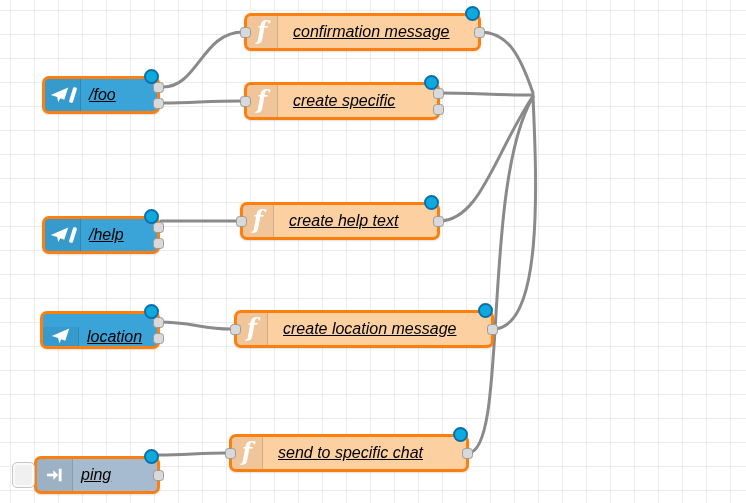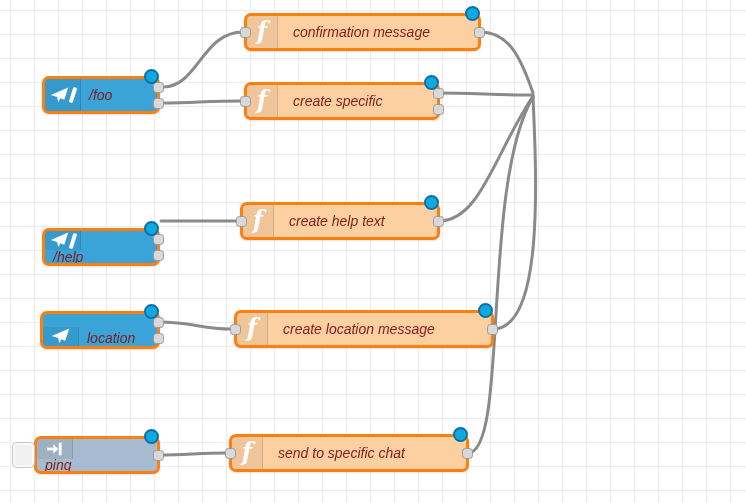--- a/index.html
+++ b/index.html
@@ -22,21 +22,21 @@
   .node.inject{background:#a6bbcf;}
   .icon-region{
     display:flex;align-items:center;justify-content:center;
     background:rgba(0,0,0,0.05);position:relative;flex:0 0 auto;
   }
   .icon-region.left{border-right:1px solid rgba(0,0,0,0.12);width:35px;border-radius:3px 0 0 3px;}
   .icon-region.left.fn{width:30px;}
   .icon-region.right{border-left:1px solid rgba(0,0,0,0.12);width:37px;border-radius:0 3px 3px 0;}
   .label{
     flex:1 1 auto;display:flex;align-items:center;
-    font-style:italic;font-size:14px;color:#7f1d1d;white-space:nowrap;overflow:hidden;
+    font-style:italic;font-size:16px;color:#000000;white-space:nowrap;overflow:hidden;text-decoration:underline;
   }
   .label.pad-l{padding-left:8px;}
   .label.pad-l-fn{padding-left:15px;}
   .label.pad-r{justify-content:flex-end;padding-right:9px;}
   .port{
     position:absolute;width:11px;height:11px;box-sizing:border-box;z-index:3;
     background:#d9d9d9;border:1.5px solid #999;border-radius:3.5px;
   }
   .port.in{left:-7px;top:10.5px;}
   .port.out{right:-7px;top:10.5px;}
@@ -108,21 +108,21 @@
         <span class="ficon">f</span>
       </div>
     <div class="label pad-l-fn">create specific</div>
     <div class="port in"></div>
     <div class="port out1"></div>
     <div class="port out2"></div>
     <div class="changed-dot"></div>
   </div>
 
 
-  <div class="node telegram" style="left:42px;top:228px;width:118px;flex-direction:column;">
+  <div class="node telegram" style="left:42px;top:216px;width:118px;">
     <div class="icon-region left">
       <svg class="planesvg" width="19" height="19" viewBox="0 0 24 24">
           <path fill="#fff" d="M23,2 L1,11.5 L9,14 L10.5,20.5 L13,15.5 L18,17.5 Z"></path>
         </svg>
         <span class="slash"></span>
     </div>
     <div class="label pad-l">/help</div>
     <div class="port out1"></div>
     <div class="port out2"></div>
     <div class="changed-dot"></div>
@@ -153,21 +153,21 @@
   <div class="node function" style="left:234px;top:310px;width:260px;">
     <div class="icon-region left fn">
         <span class="ficon">f</span>
       </div>
     <div class="label pad-l-fn">create location message</div>
     <div class="port in"></div>
     <div class="port out"></div>
     <div class="changed-dot"></div>
   </div>
 
-  <div class="node inject" style="left:34px;top:436px;width:126px;flex-direction:column;">
+  <div class="node inject" style="left:34px;top:456px;width:126px;">
     <div class="inject-btn"></div>
     <div class="icon-region left">
       <svg class="planesvg" width="20" height="20" viewBox="0 0 24 24" fill="#fff">
         <rect x="16.5" y="4.5" width="3.4" height="15"></rect>
         <rect x="2.5" y="10.4" width="8.5" height="3.2"></rect>
         <polygon points="10,6.2 15.8,12 10,17.8"></polygon>
       </svg>
     </div>
     <div class="label pad-l">ping</div>
     <div class="port out"></div>

